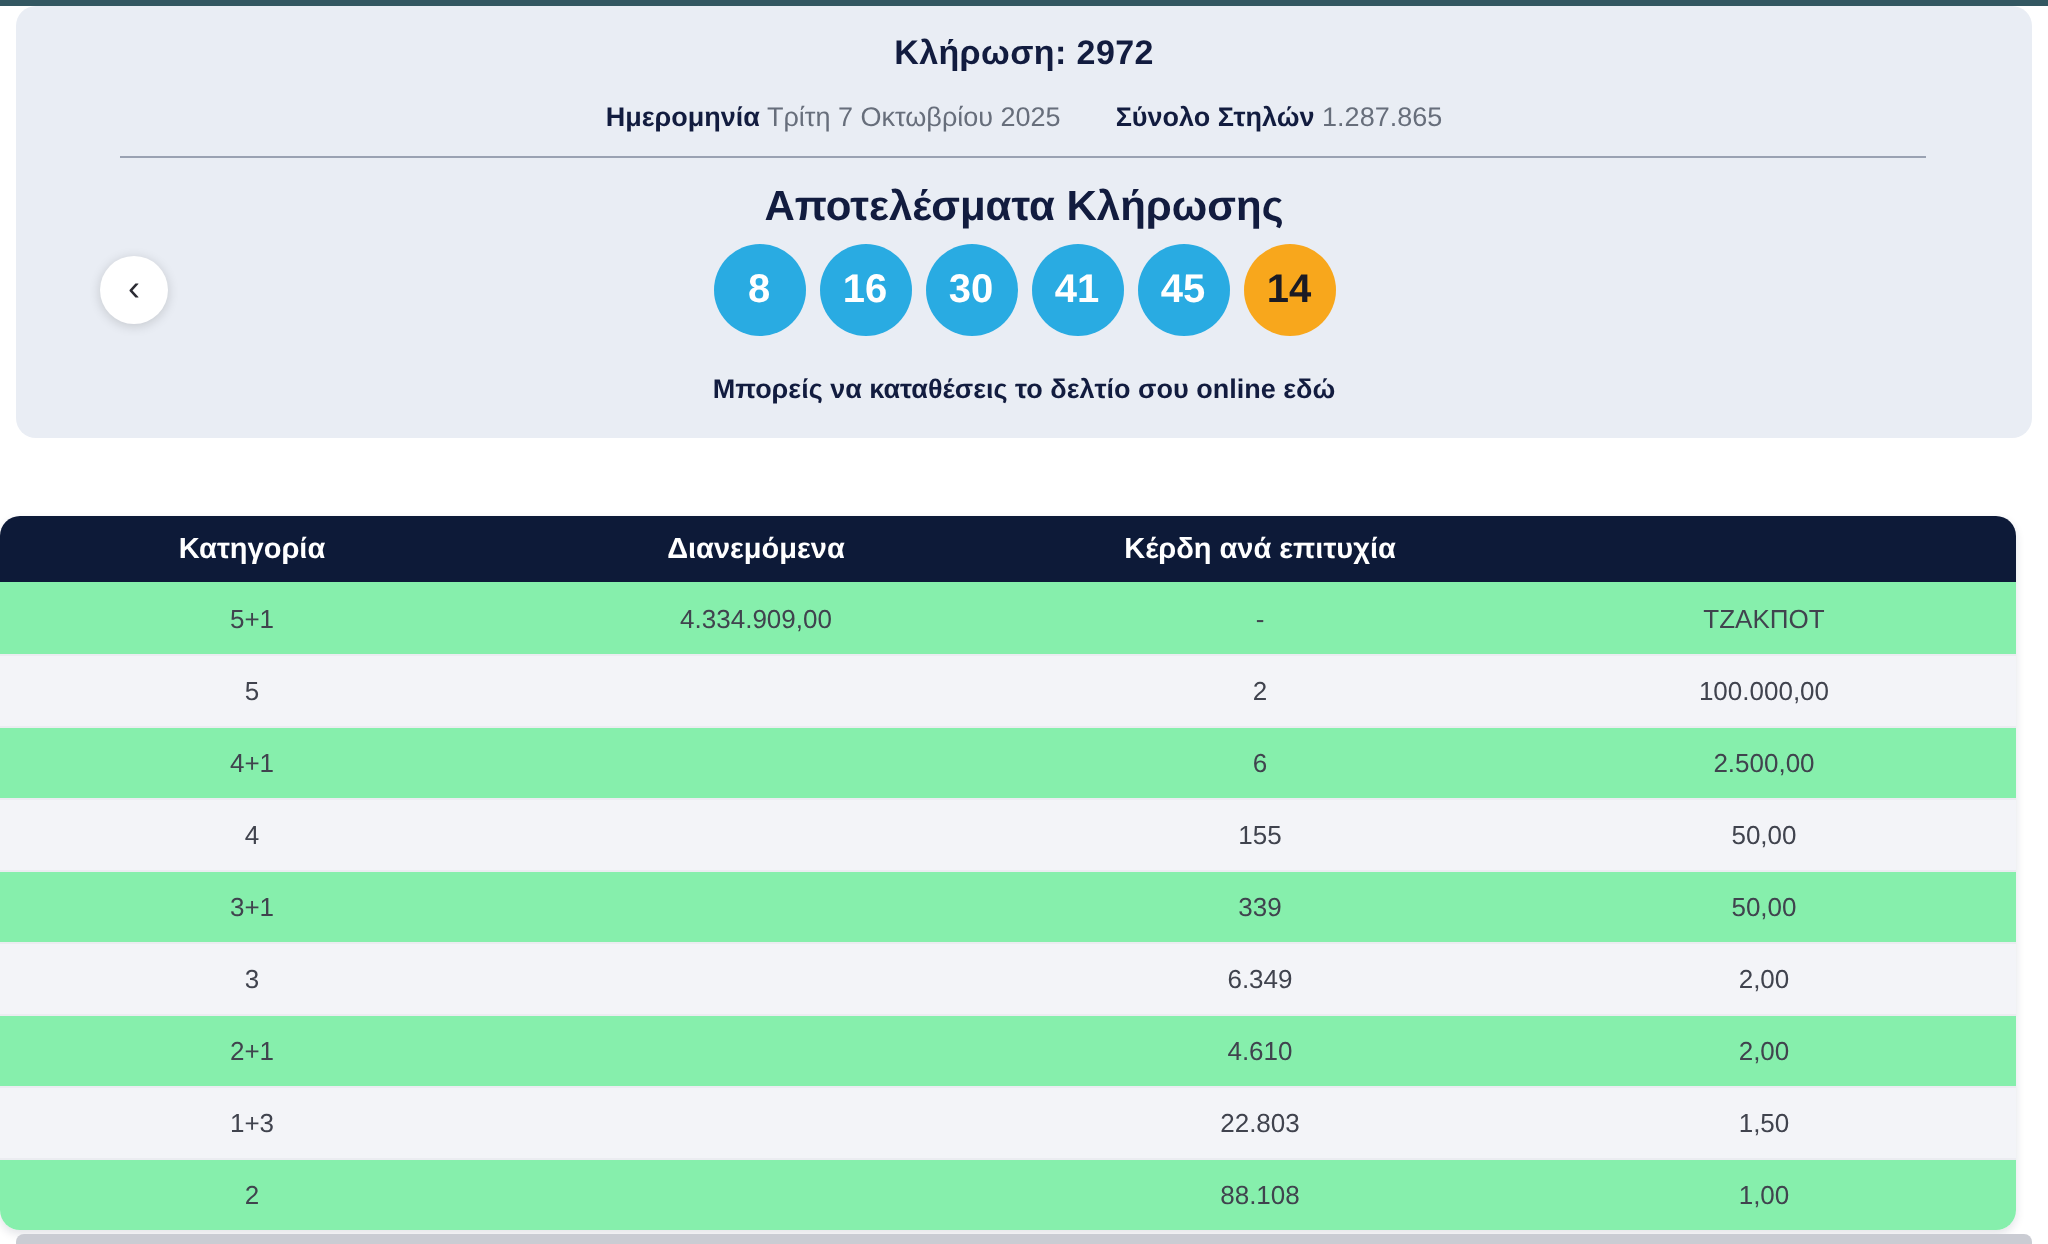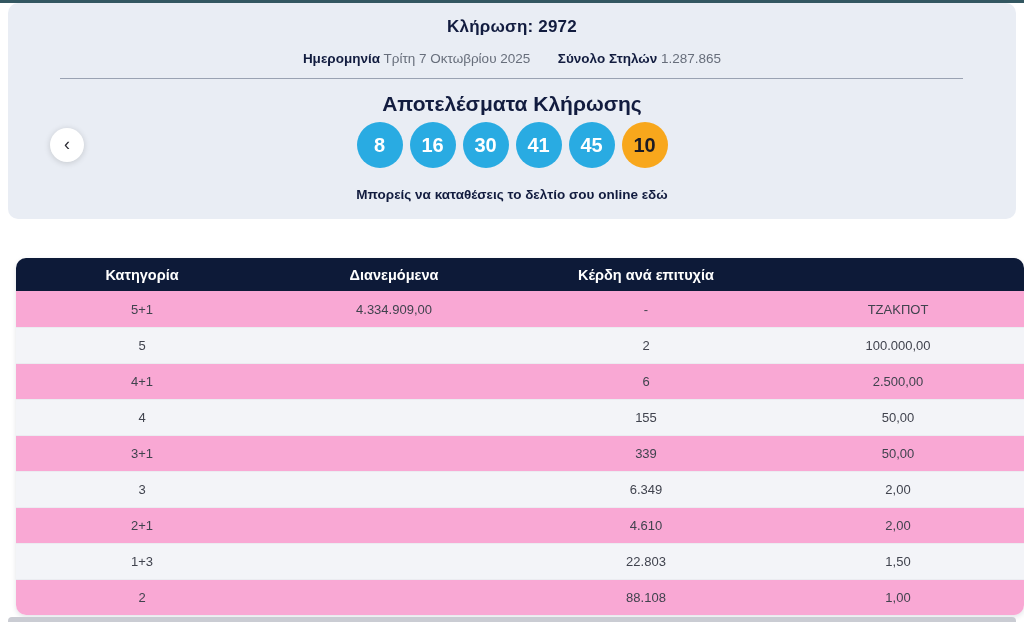--- a/index.html
+++ b/index.html
@@ -52,34 +52,34 @@
   .prev-btn {
     position:absolute; left:50px; top:128px; width:34px; height:34px;
     border-radius:50%; background:#ffffff;
     box-shadow:0 1px 6px rgba(0,0,0,0.16);
     display:flex; align-items:center; justify-content:center;
     color:#2b2b33; font-size:18px; line-height:1; cursor:pointer;
     padding-bottom:2px;
   }
 
   .results-table {
-    position:absolute; left:16px; top:258px; width:1008px;
+    position:absolute; left:0; top:258px; width:1008px;
     background:#ffffff; border-radius:10px;
     box-shadow:0 2px 5px rgba(20,25,60,0.12);
   }
   .thead {
     display:grid; grid-template-columns:repeat(4,1fr);
     height:33px; align-items:center;
     background:#0d1a38; border-radius:10px 10px 0 0;
   }
   .th { text-align:center; color:#ffffff; font-weight:bold; font-size:14.5px; }
   .tbody .trow {
     display:grid; grid-template-columns:repeat(4,1fr);
     height:36px; align-items:center;
-    background:#f9a8d4; border-top:1px solid #ebecf1;
+    background:#86efac; border-top:1px solid #ebecf1;
   }
   .tbody .trow:first-child { border-top:none; }
   .tbody .trow:nth-child(even) { background:#f3f4f8; }
   .tbody .trow:last-child { border-radius:0 0 10px 10px; }
   .td { text-align:center; font-size:13px; color:#40434e; }
 
   .bottom-strip {
     position:absolute; left:8px; top:617px; width:1008px; height:5px;
     background:#caccd3; border-radius:4px 4px 0 0;
   }
@@ -103,21 +103,21 @@
   <div class="divider"></div>
 
   <div class="results-title">Αποτελέσματα Κλήρωσης</div>
 
   <div class="numbers-row">
       <div class="ball">8</div>
       <div class="ball">16</div>
       <div class="ball">30</div>
       <div class="ball">41</div>
       <div class="ball">45</div>
-      <div class="ball joker">10</div>
+      <div class="ball joker">14</div>
     </div>
 
   <div class="online-link">Μπορείς να καταθέσεις το δελτίο σου online εδώ</div>
 </div>
 
 <div class="prev-btn">
   <span>‹</span>
 </div>
 
 <div class="results-table">

